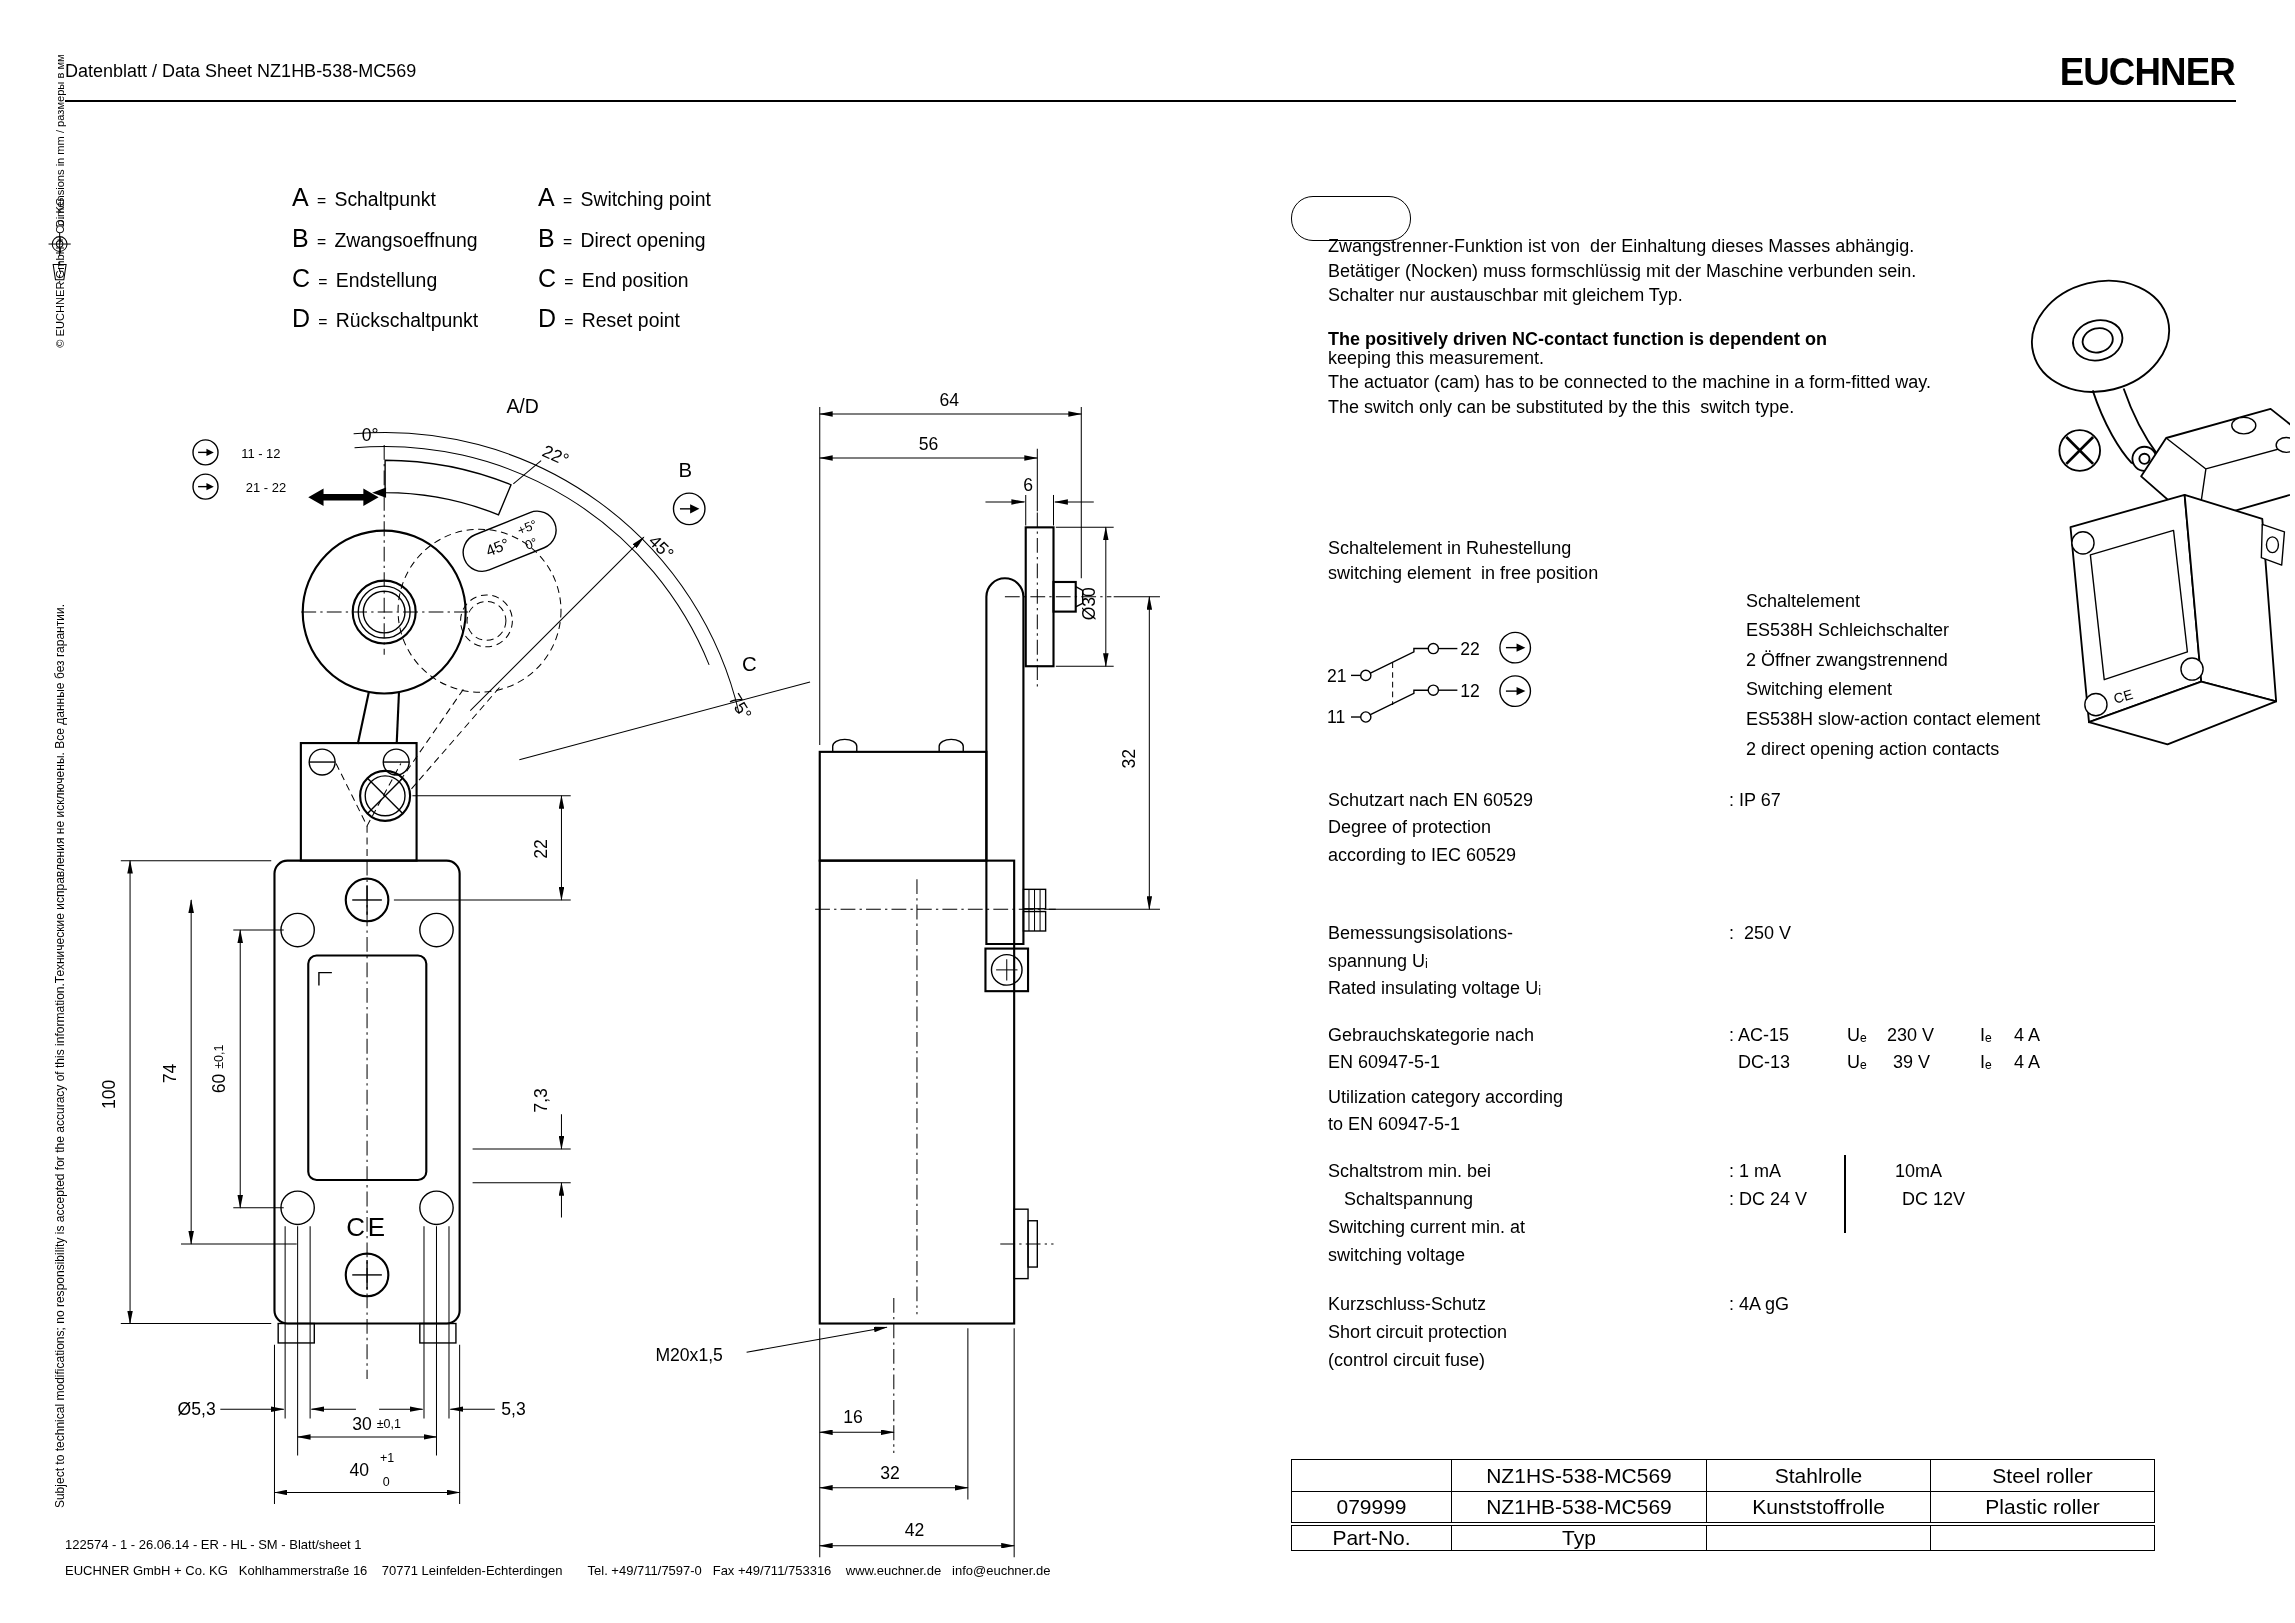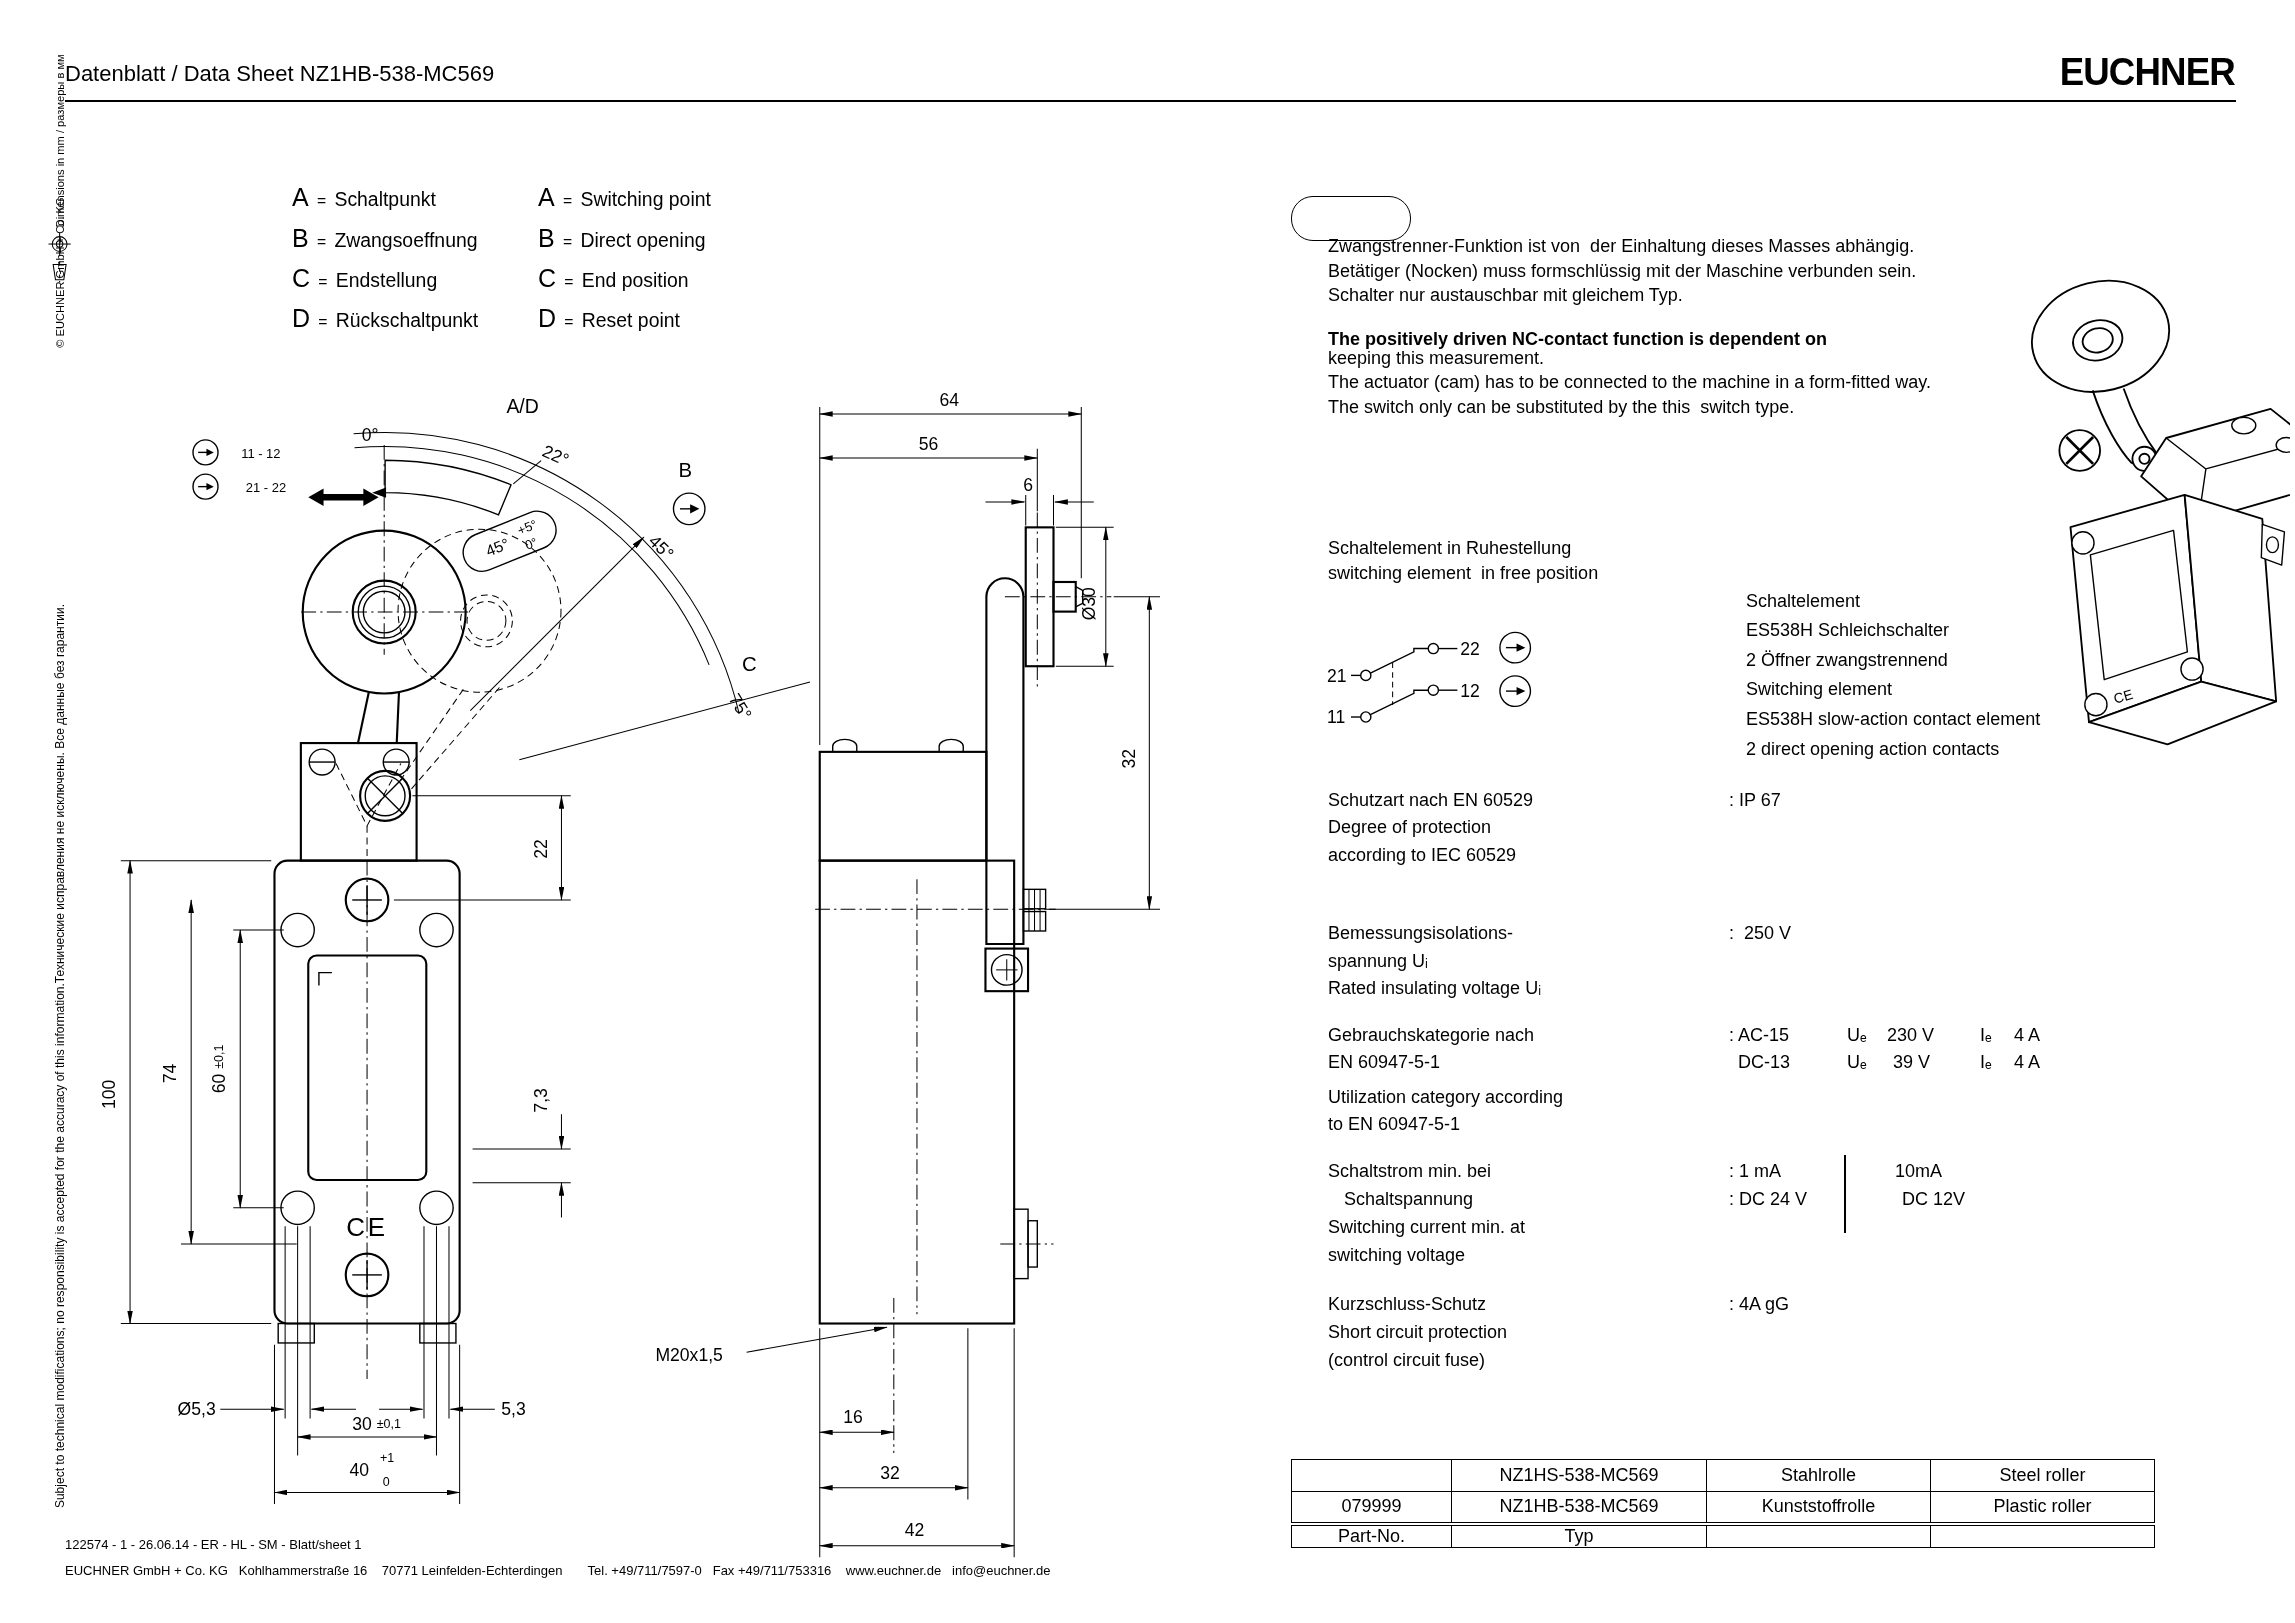--- a/index.html
+++ b/index.html
@@ -1,36 +1,36 @@
 <!DOCTYPE html>
 <html style="font-size:7.4px"><head>
 <meta charset="utf-8">
 <style>
   html,body{margin:0;padding:0;background:#fff;}
   .page{position:relative;width:2295px;height:1623px;background:#fff;overflow:hidden;
         font-family:"Liberation Sans","DejaVu Sans",sans-serif;color:#000;}
   .abs{position:absolute;white-space:pre;}
   .t42{font-size:18px;line-height:1.15;}
   .t28{font-size:13px;}
-  .title{font-size:22px;}
+  .title{font-size:18px;}
   .logo{font-size:39px;font-weight:bold;letter-spacing:-0.9px;transform:scaleX(.94);transform-origin:100% 50%;}
   .rule{background:#000;height:2.3px;}
   .legend-row{position:absolute;display:flex;align-items:baseline;}
   .lkey{font-size:25px;}
   .leq{font-size:15.7px;margin:0 8.3px;}
   .ltxt{font-size:19.4px;}
   .pill{position:absolute;border:1.9px solid #000;border-radius:22px;}
   .vdiv{position:absolute;width:1.9px;background:#000;}
   svg text{font-family:"Liberation Sans","DejaVu Sans",sans-serif;fill:#000;stroke:none;}
   .s2{stroke:#000;stroke-width:2.2;fill:none;}
   .s3{stroke:#000;stroke-width:3;fill:none;}
   .s5{stroke:#000;stroke-width:4.6;fill:none;}
   .cl{stroke-dasharray:32 9 5 9;}
   .hid{stroke-dasharray:15 10;}
-  table.parts{border-collapse:collapse;font-size:18px;}
+  table.parts{border-collapse:collapse;font-size:21px;}
   table.parts td{border:1.4px solid #000;text-align:center;vertical-align:middle;padding:0 3.7px;}
   table.parts{border:1.9px solid #000;}
   table.parts tr.partrow td{border-top:4.6px double #000;}
 </style>
 </head>
 <body>
 
 <div class="page">
 
   <div class="abs title" style="left:65px;top:61px;">Datenblatt / Data Sheet NZ1HB-538-MC569</div>

